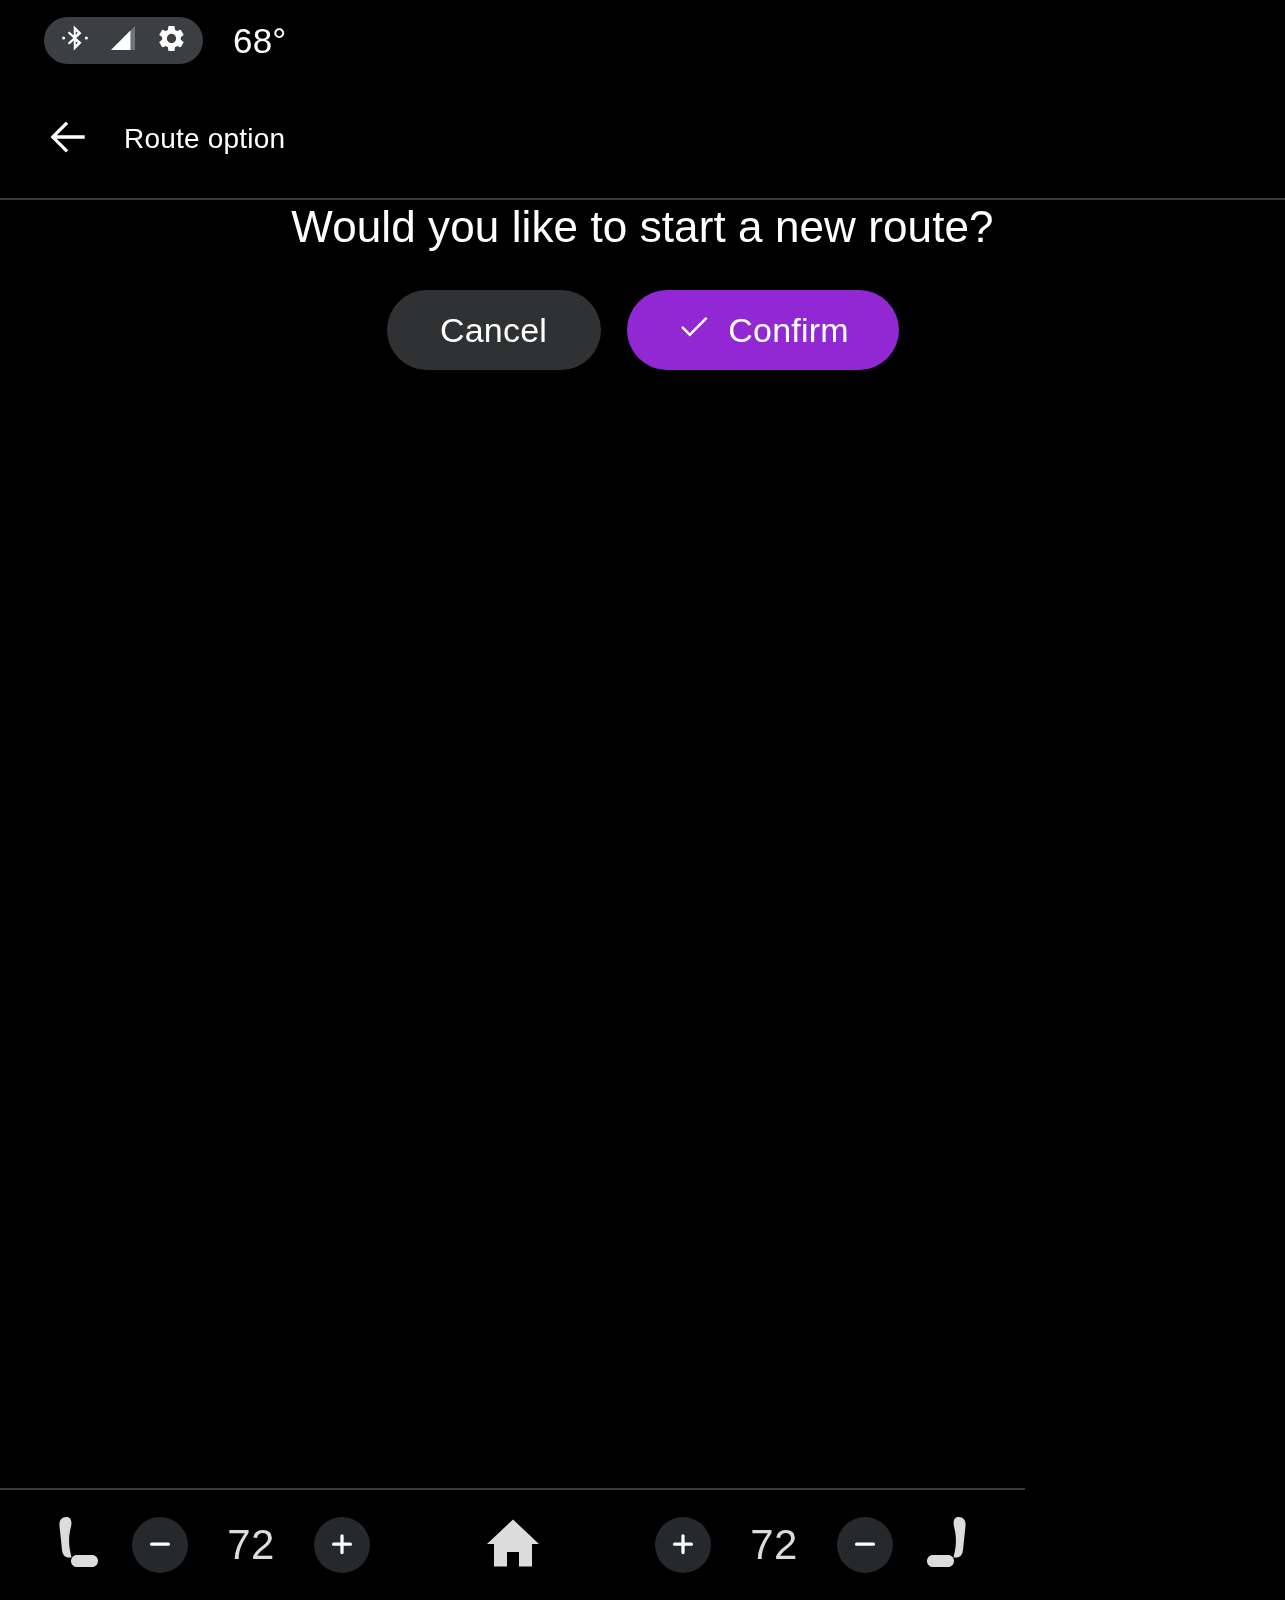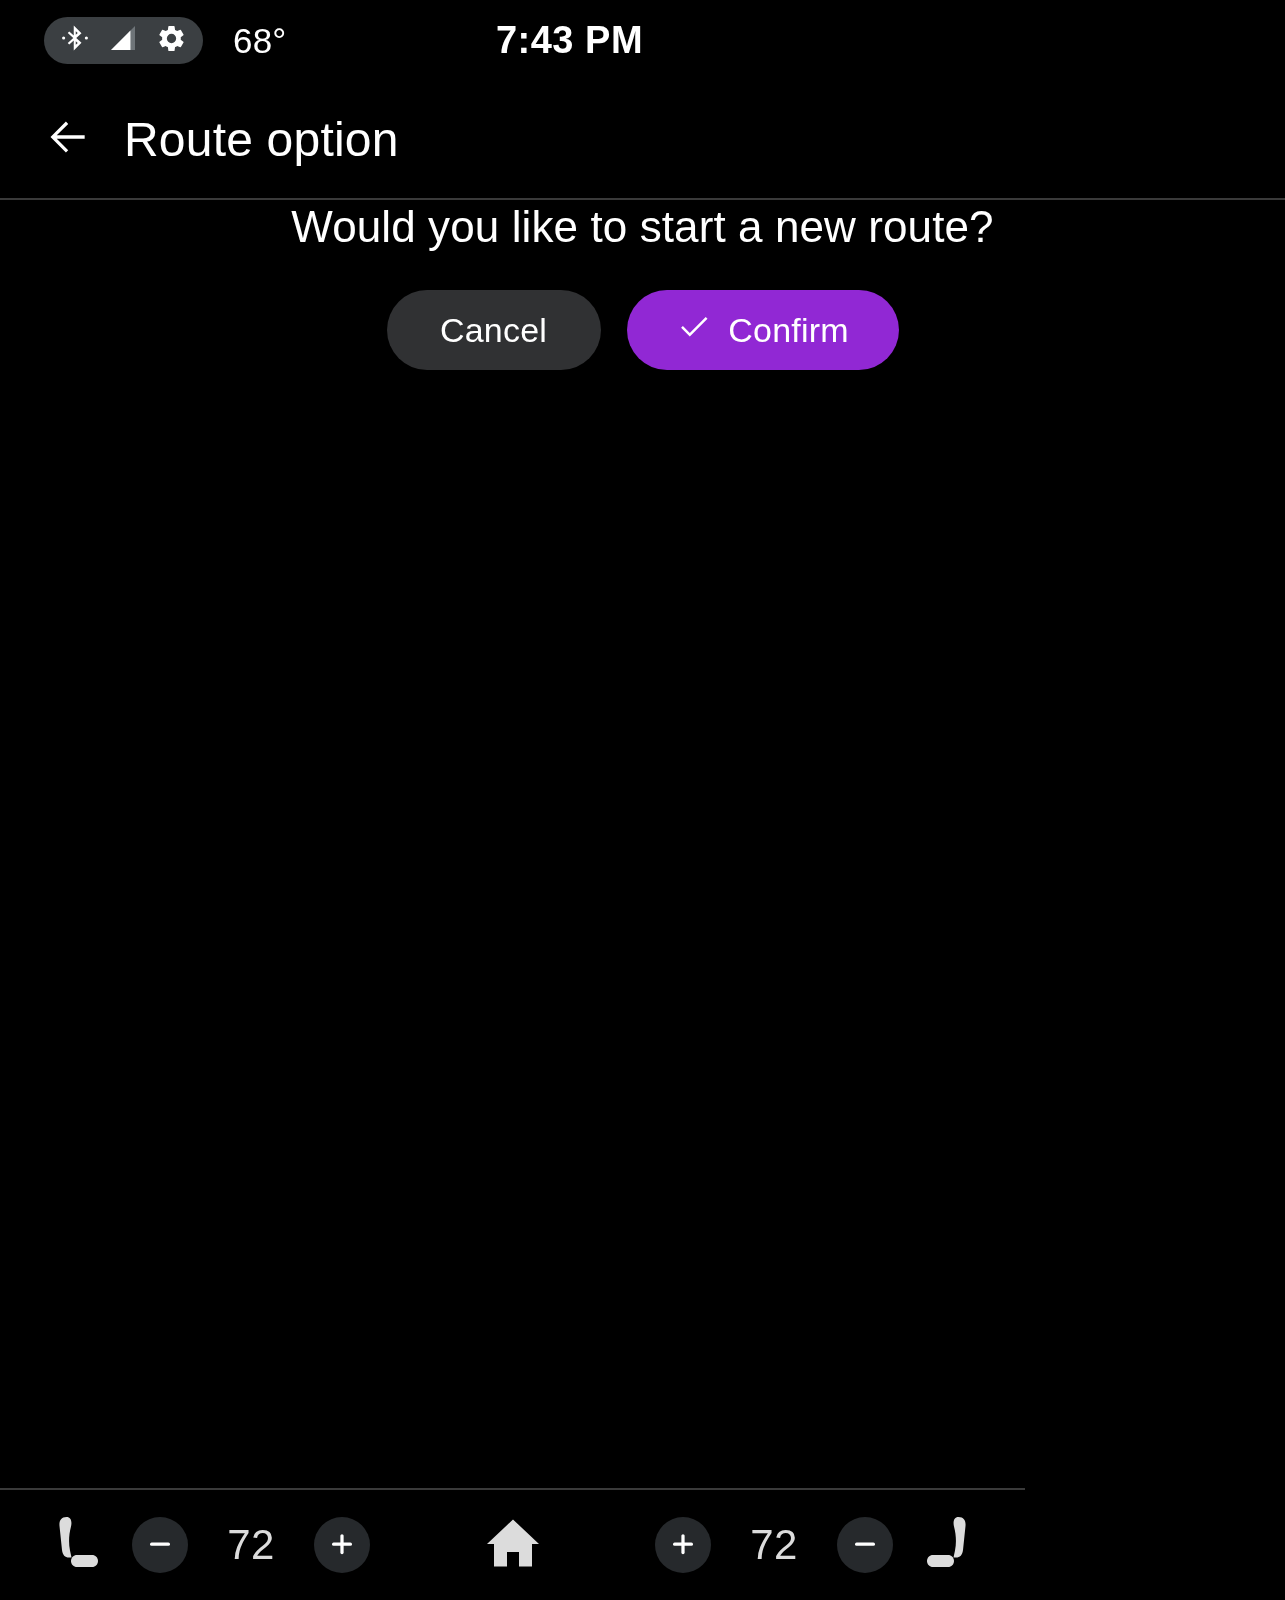--- a/index.html
+++ b/index.html
@@ -71,21 +71,21 @@
     margin-left: 40px;
     width: 56px;
     height: 56px;
     display: flex;
     align-items: center;
     justify-content: center;
     cursor: pointer;
   }
   .page-title {
     margin-left: 28px;
-    font-size: 48px;
+    font-size: 28px;
     font-weight: 400;
     color: #ffffff;
     letter-spacing: 0.2px;
   }
 
   
   .content {
     position: absolute;
     top: 202px; left: 0;
     width: 1285px;
@@ -236,21 +236,20 @@
           L2.77 14.52a.5.5 0 0 0-.12.63l1.92 3.32c.13.23.4.31.6.22l2.39-.96c.5.38 1.04.7 1.63.94
           l.36 2.54c.04.24.25.42.5.42h3.84c.25 0 .46-.18.5-.42l.36-2.54c.59-.24 1.13-.56 1.63-.94
           l2.39.96c.22.09.47.01.6-.22l1.92-3.32a.5.5 0 0 0-.12-.63l-2.03-1.58zM12 15.6
           A3.6 3.6 0 1 1 12 8.4a3.6 3.6 0 0 1 0 7.2z"></path>
       </svg>
     </span>
   </div>
 
   <div class="temp">68°</div>
 
-  <div class="clock">7:43 PM</div>
 </div>
 
 <div class="app-header">
   <div class="back-btn">
     <span>
       <svg width="50" height="50" viewBox="0 0 24 24">
         <path d="M20 11.2 H6.6 L12.1 5.7 L11 4.6 L3.6 12 L11 19.4 L12.1 18.3 L6.6 12.8 H20 Z" fill="#ffffff"></path>
       </svg>
     </span>
   </div>

